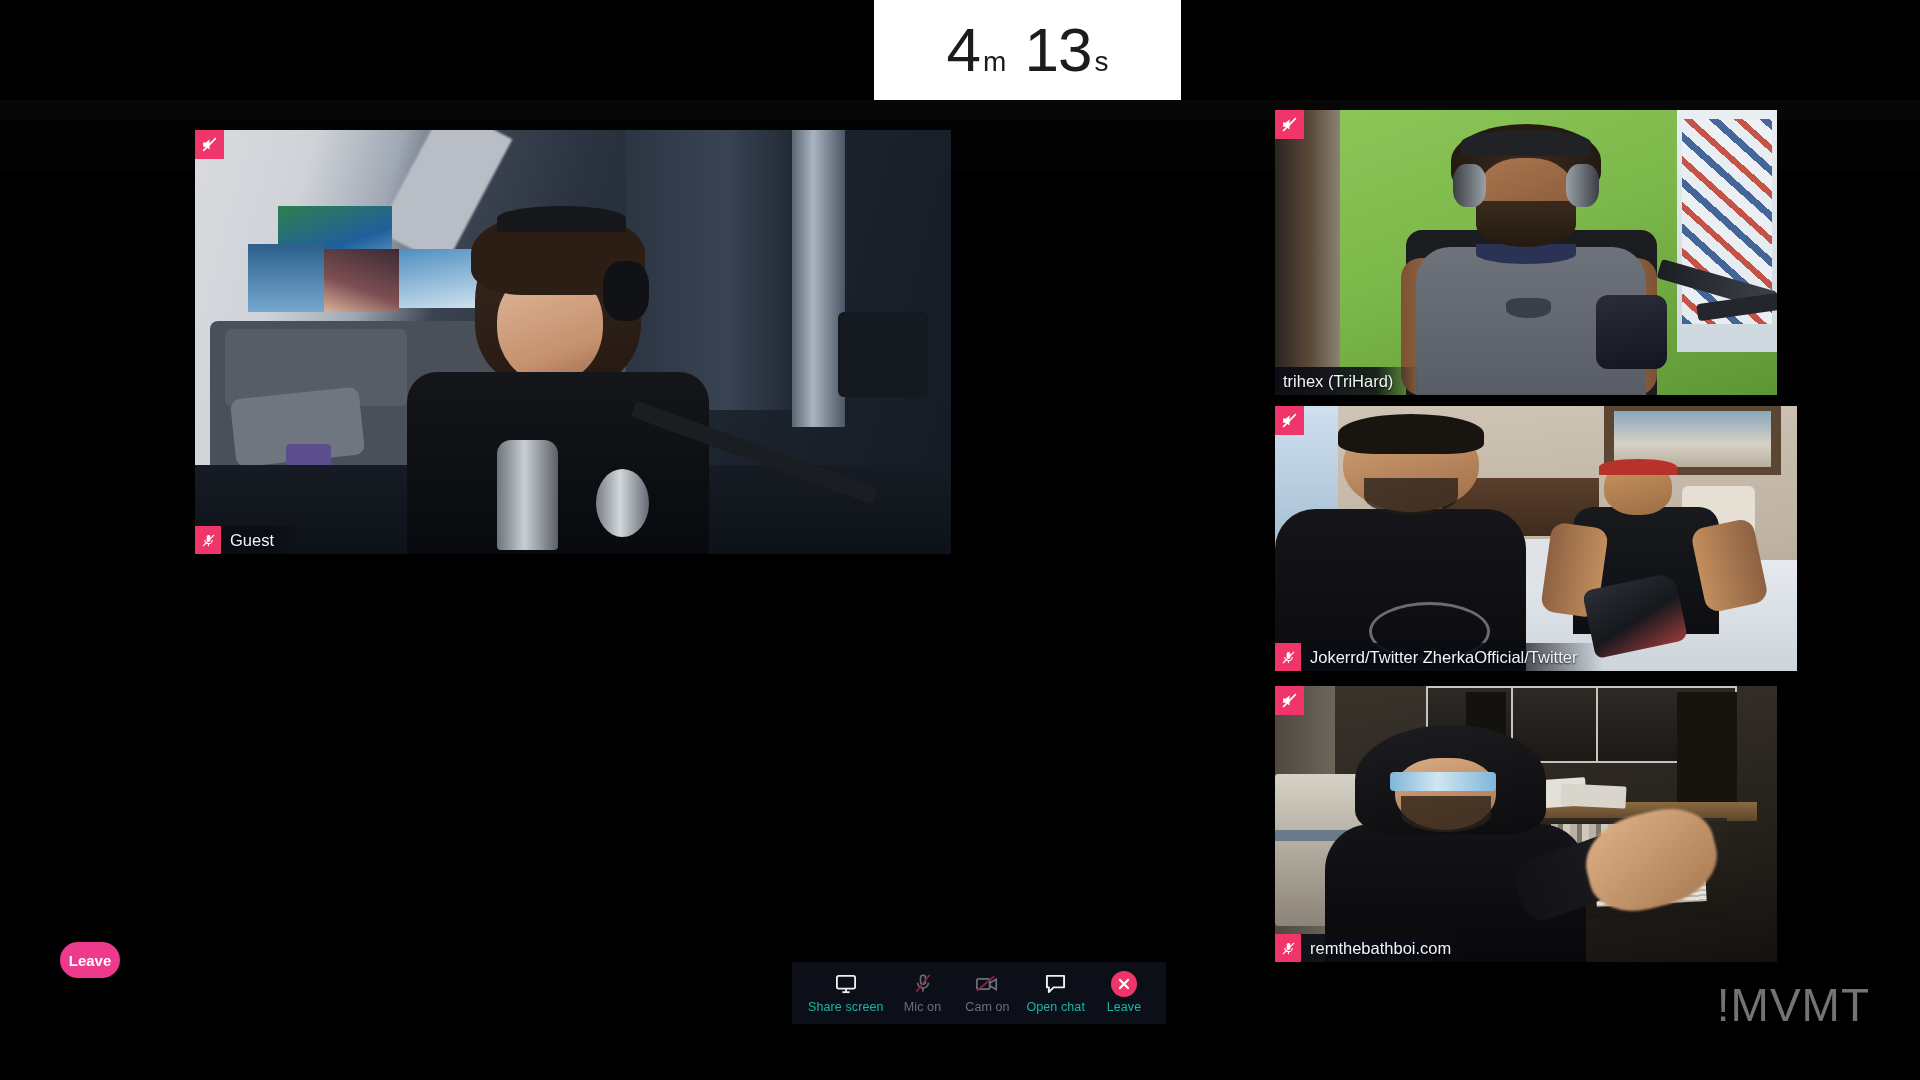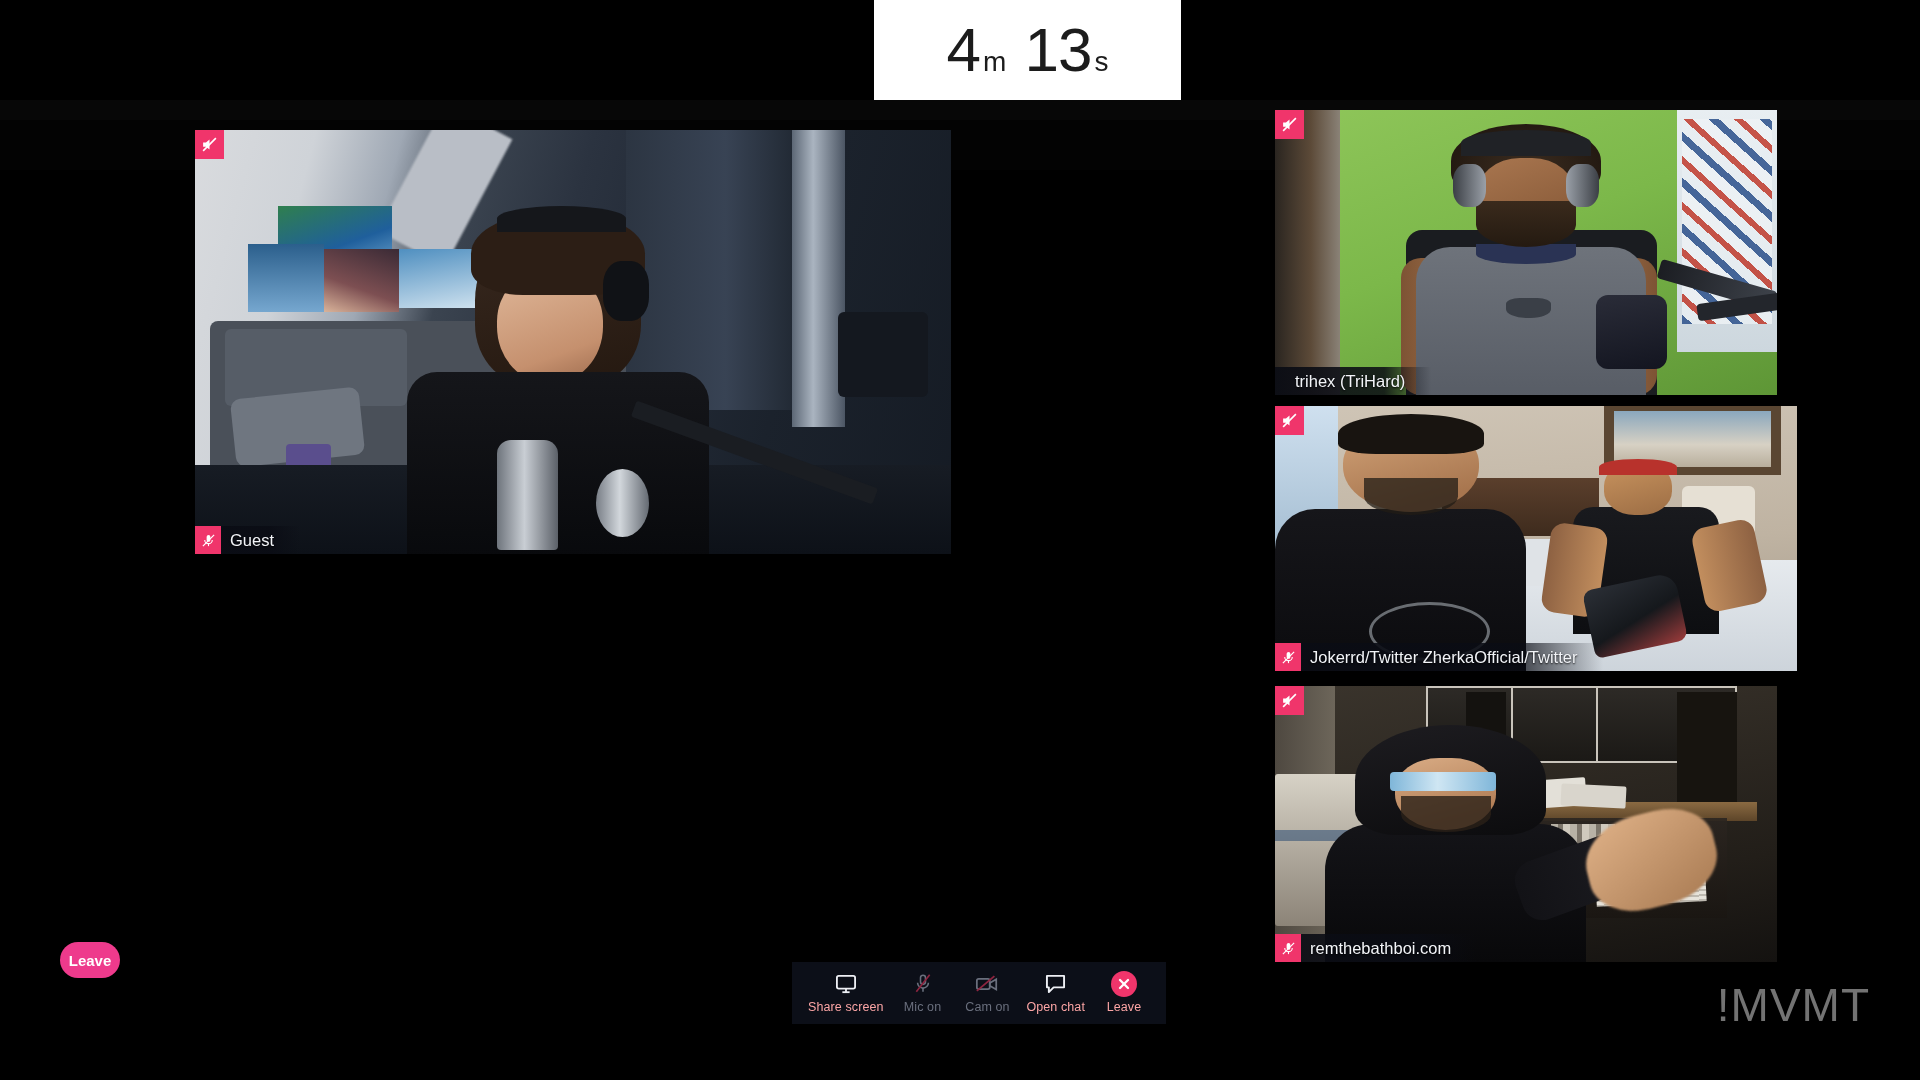--- a/index.html
+++ b/index.html
@@ -178,21 +178,21 @@
     min-width: 52px;
   }
   .tb-ico {
     height: 22px;
     display: flex;
     align-items: center;
     justify-content: center;
   }
   .tb-label {
     font-size: 12.5px;
-    color: #fca5a5;
+    color: #14b8a6;
     white-space: nowrap;
     letter-spacing: .1px;
   }
   .tb-btn.off .tb-label { color: #6a6f7d; }
   .leave-circle {
     width: 26px;
     height: 26px;
     border-radius: 50%;
     background: #f0356b;
     display: flex;
@@ -416,21 +416,21 @@
       <div class="layer t-micarm"></div>
       <div class="layer t-micarm2"></div>
       <div class="layer t-micbody"></div>
     </div>
     <div class="spk-badge">
       <svg width="17" height="17" viewBox="0 0 24 24" aria-hidden="true">
         <path d="M3 9v6h4l5 4V5L7 9H3z" fill="#fff"></path>
         <line x1="3" y1="21" x2="21" y2="3" stroke="#fff" stroke-width="2.2"></line>
       </svg>
     </div>
-    <div class="name-pill" style="padding-left:20px;">
+    <div class="name-pill" style="padding-left:8px;">
       <span class="pname" style="margin-left:0;">trihex (TriHard)</span>
     </div>
   </div>
 
   <div class="tile" style="left:1275px; top:406px; width:502px; height:265px;padding-left:20px;">
     <div class="tile-media">
       <div class="layer j-wall"></div>
       <div class="layer j-window"></div>
       <div class="layer j-frame"></div>
       <div class="layer j-pic"></div>

